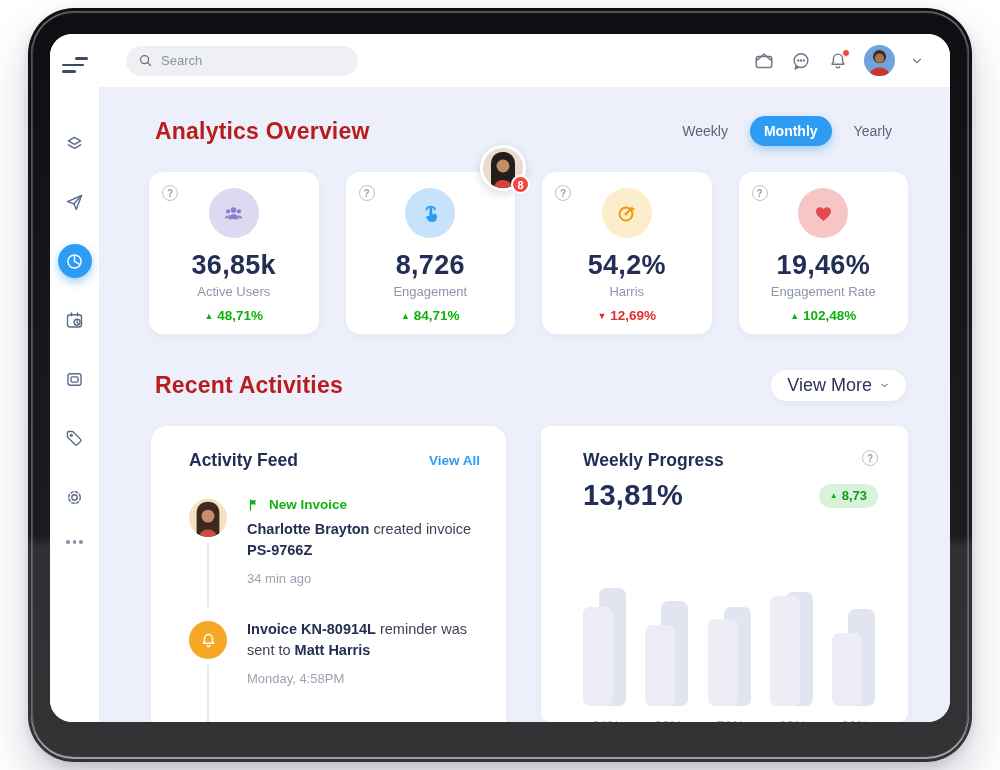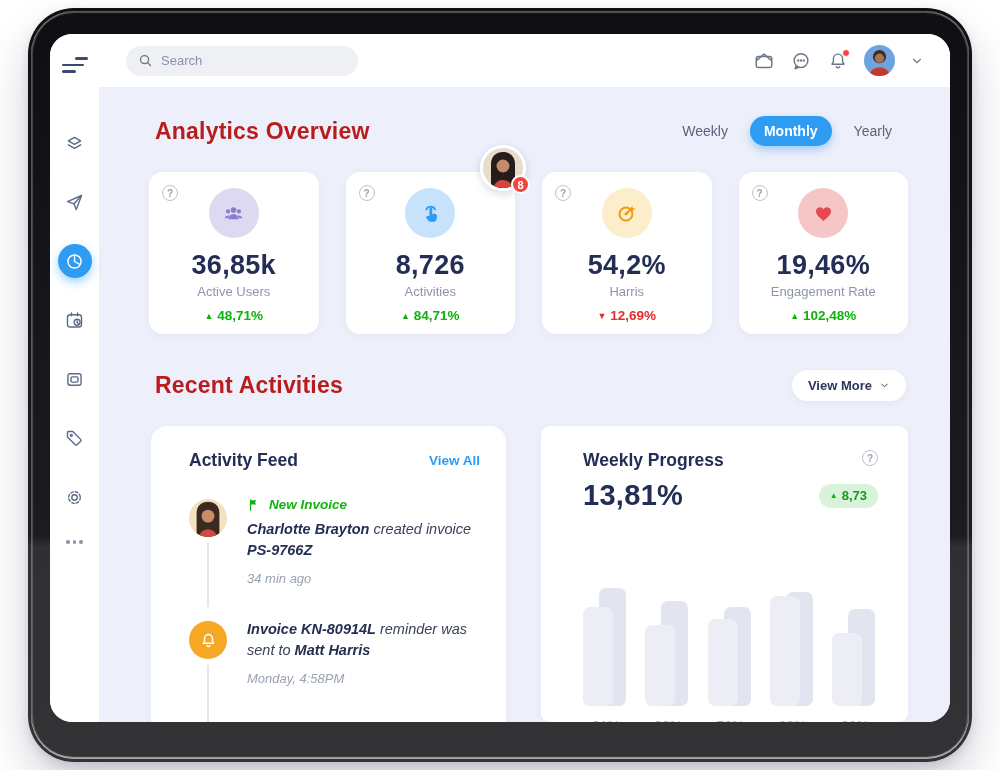--- a/index.html
+++ b/index.html
@@ -92,34 +92,34 @@
   .ic-heart  { background:#f6c6c6; }
   .stat-val { margin-top:12px; font-size:27px; font-weight:700; color:#232e57; letter-spacing:.3px; }
   .stat-label { margin-top:3px; font-size:13px; color:#8d96a8; }
   .stat-delta { margin-top:9px; font-size:13.5px; font-weight:700; display:flex; align-items:center; gap:4px; }
   .stat-delta .tri { font-size:9px; }
   .up   { color:#0db30d; }
   .down { color:#e02d2d; }
 
   .ra-row { position:absolute; left:56px; right:44px; top:283px; display:flex; align-items:center; }
   .view-more { margin-left:auto; background:#ffffff; border-radius:16px; height:31px; padding:0 16px;
-    display:flex; align-items:center; gap:7px; font-size:13px; font-weight:700; color:#2c3558;
+    display:flex; align-items:center; gap:7px; font-size:18px; font-weight:400; color:#2c3558;
     cursor:pointer; box-shadow:0 2px 6px rgba(70,80,140,.06); }
   .view-more svg { width:11px; height:11px; stroke:#2c3558; fill:none; stroke-width:2; stroke-linecap:round; }
 
   .bottom { position:absolute; left:52px; right:42px; top:339px; bottom:0; display:flex; gap:35px; }
   .panel { background:#ffffff; border-radius:16px 16px 0 0; box-shadow:0 2px 8px rgba(70,80,140,.05); }
   .feed { width:355px; padding:24px 26px 0 38px; }
   .progress { flex:1; padding:24px 30px 0 42px; position:relative;border-radius:9px; }
 
   .feed-head { display:flex; align-items:center; }
   .panel-title { font-size:17.5px; font-weight:700; color:#232e57; }
   .view-all { margin-left:auto; font-size:13.5px; font-weight:700; color:#2f9cf3; cursor:pointer; }
 
-  .feed-item { position:relative; margin-top:26px; padding-left:58px; min-height:96px;font-style:italic; }
+  .feed-item { position:relative; margin-top:26px; padding-left:58px; min-height:96px; }
   .feed-item .avatar, .feed-badge { position:absolute; left:0; top:2px; width:38px; height:38px; }
   .feed-badge { border-radius:50%; background:#f6a724; display:flex; align-items:center; justify-content:center; }
   .feed-badge svg { width:19px; height:19px; stroke:#ffffff; fill:none; stroke-width:1.8;
     stroke-linecap:round; stroke-linejoin:round; }
   .feed-line { position:absolute; left:18px; top:46px; bottom:-14px; width:2px; background:#e3e6ee; }
   .feed-tag { display:flex; align-items:center; gap:8px; font-size:13.5px; font-weight:700; color:#12b212;
     margin-bottom:7px; }
   .feed-tag svg { width:14px; height:14px; }
   .feed-text { font-size:14.5px; color:#3a4258; line-height:1.45; }
   .feed-text b { color:#242e52; }
@@ -298,21 +298,21 @@
 
         <div class="stat-card">
           <span class="q-icon stat-q">?</span>
           <div class="stat-ic ic-tap">
             <svg viewBox="0 0 24 24">
                 <path d="M8 8.2a4.6 4.6 0 018.4 0" fill="none" stroke="#2f9cf3" stroke-width="1.6" stroke-linecap="round"></path>
                 <path d="M11 14.2V7.4a1.35 1.35 0 012.7 0v5.4l2.3-.7c1.6.4 2.5 1.7 2.2 3.3l-.6 2.7c-.2 1-1.1 1.7-2.1 1.7h-3.7c-.7 0-1.4-.3-1.8-.9l-2.5-3.3 1.5-1.2z" fill="#2f9cf3"></path>
               </svg>
           </div>
           <div class="stat-val">8,726</div>
-          <div class="stat-label">Activities</div>
+          <div class="stat-label">Engagement</div>
           <div class="stat-delta up">
             <span class="tri">▲</span>
               <span>84,71%</span>
           </div>
         </div>
 
         <div class="stat-card">
           <span class="q-icon stat-q">?</span>
           <div class="stat-ic ic-target">
             <svg viewBox="0 0 24 24" fill="none" stroke="#f2990f" stroke-width="1.9" stroke-linecap="round">

